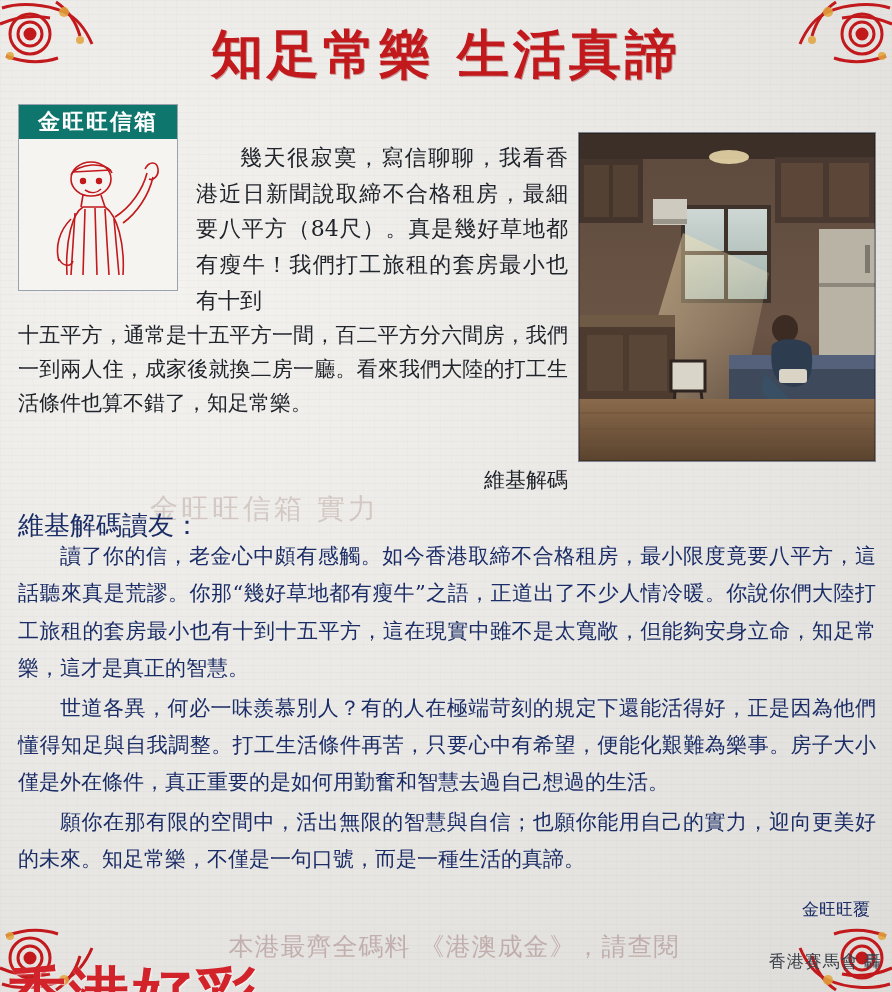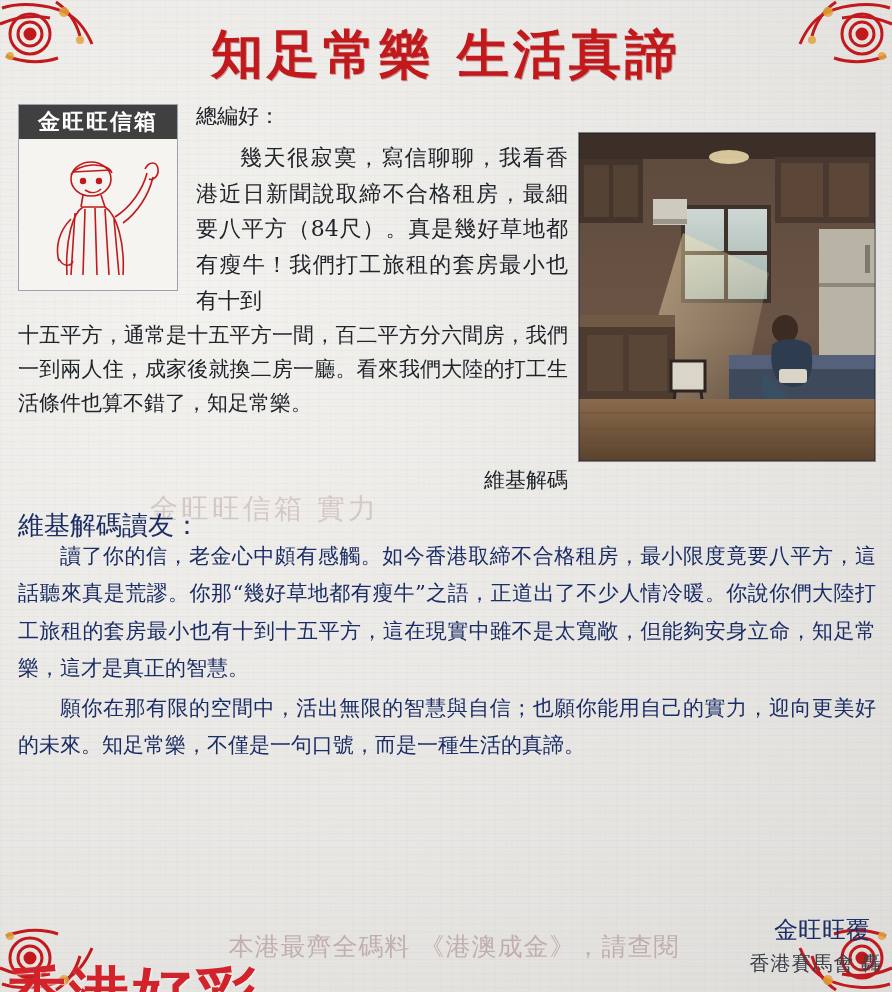--- a/index.html
+++ b/index.html
@@ -46,21 +46,21 @@
     text-shadow: 1px 1px 0 rgba(120,0,0,0.35);
   }
   
   #logo-box {
     position:absolute; left:18px; top:104px;
     width:158px; height:185px;
     background:#f6f4f1;
     border:1px solid #9aa2ad;
   }
   #logo-banner {
-    height:34px; background:#404040;
+    height:34px; background:#0f766e;
     display:flex; align-items:center; justify-content:center;
   }
   #logo-banner span {
     color:#ffffff; font-size:22px; font-weight:bold; letter-spacing:2px;
     font-family:"DejaVu Serif", serif;
   }
   #logo-art { position:relative; height:150px; }
 
   
   #photo {
@@ -102,23 +102,22 @@
   }
   #reply {
     position:absolute; left:18px; top:538px; width:858px;
     font-size:21px; line-height:1.78; color:#1a2d66;
     text-align:justify;
     font-family:"DejaVu Serif", serif;
   }
   #reply p { margin:0 0 2px 0; text-indent:2em; }
   #reply-sign {
     position:absolute; right:22px; top:898px;
-    font-size:24px; color:#1a2d66;
-    font-family:"DejaVu Serif", serif;
-    margin-top:16px;
+    font-size:17px; color:#1a2d66;
+    font-family:"DejaVu Serif", serif;
   }
 
   
   #bottom-faint {
     position:absolute; left:16px; right:0; top:930px;
     text-align:center;
     font-size:25px; color:rgba(120,70,70,0.33);
     letter-spacing:1px;
     font-family:"DejaVu Serif", serif;
     white-space:nowrap;
@@ -135,22 +134,22 @@
   #wm-url {
     position:absolute; left:272px; top:912px;
     font-size:56px; font-weight:bold;
     color:#d2232a;
     font-family:"DejaVu Sans", sans-serif;
     letter-spacing:-1px;
     text-shadow: 1px 1px 2px rgba(255,255,255,0.7);
   }
   #wm-right {
     position:absolute; right:10px; top:950px;
-    font-size:20px; color:#3a3f48;
-    font-family:Liberation Sans, sans-serif;
+    font-size:17px; color:#3a3f48;
+    font-family:Liberation Serif, serif;
     letter-spacing:1px;
   }
   
   #bleed-mid {
     position:absolute; left:150px; top:490px;
     font-size:28px; color:rgba(150,120,110,0.30);
     letter-spacing:3px;
     font-family:"DejaVu Serif", serif;
     pointer-events:none;
   }
@@ -334,30 +333,30 @@
       <rect x="0" y="266" width="296" height="62" fill="url(#floor)"></rect>
       <g stroke="#6b5138" stroke-width="1.5" opacity="0.6">
         <line x1="0" y1="280" x2="296" y2="280"></line>
         <line x1="0" y1="296" x2="296" y2="296"></line>
         <line x1="0" y1="312" x2="296" y2="312"></line>
       </g>
       <rect x="0" y="0" width="296" height="328" fill="none" stroke="#000" stroke-opacity="0.25" stroke-width="2"></rect>
     </svg>
   </div>
 
-  <div id="letter-head">總編好：</div>
   <div id="letter-body-narrow">幾天很寂寞，寫信聊聊，我看香港近日新聞說取締不合格租房，最細要八平方（84尺）。真是幾好草地都有瘦牛！我們打工旅租的套房最小也有十到</div>
   <div id="letter-signature">維基解碼</div>
   <div id="letter-body-wide">十五平方，通常是十五平方一間，百二平方分六間房，我們一到兩人住，成家後就換二房一廳。看來我們大陸的打工生活條件也算不錯了，知足常樂。</div>
 
   <div id="bleed-mid">金旺旺信箱 實力</div>
 
   <div id="reply-salutation">維基解碼讀友：</div>
   <div id="reply">
     <p>讀了你的信，老金心中頗有感觸。如今香港取締不合格租房，最小限度竟要八平方，這話聽來真是荒謬。你那“幾好草地都有瘦牛”之語，正道出了不少人情冷暖。你說你們大陸打工旅租的套房最小也有十到十五平方，這在現實中雖不是太寬敞，但能夠安身立命，知足常樂，這才是真正的智慧。</p>
+    <p>世道各異，何必一味羨慕別人？有的人在極端苛刻的規定下還能活得好，正是因為他們懂得知足與自我調整。打工生活條件再苦，只要心中有希望，便能化艱難為樂事。房子大小僅是外在條件，真正重要的是如何用勤奮和智慧去過自己想過的生活。</p>
     <p>願你在那有限的空間中，活出無限的智慧與自信；也願你能用自己的實力，迎向更美好的未來。知足常樂，不僅是一句口號，而是一種生活的真諦。</p>
   </div>
   <div id="reply-sign">金旺旺覆</div>
 
   <div id="bottom-faint">本港最齊全碼料 《港澳成金》，請查閱</div>
   <div id="wm-left">香港好彩</div>
   <div id="wm-right">香港賽馬會 轟</div>
 
 </div>
 

